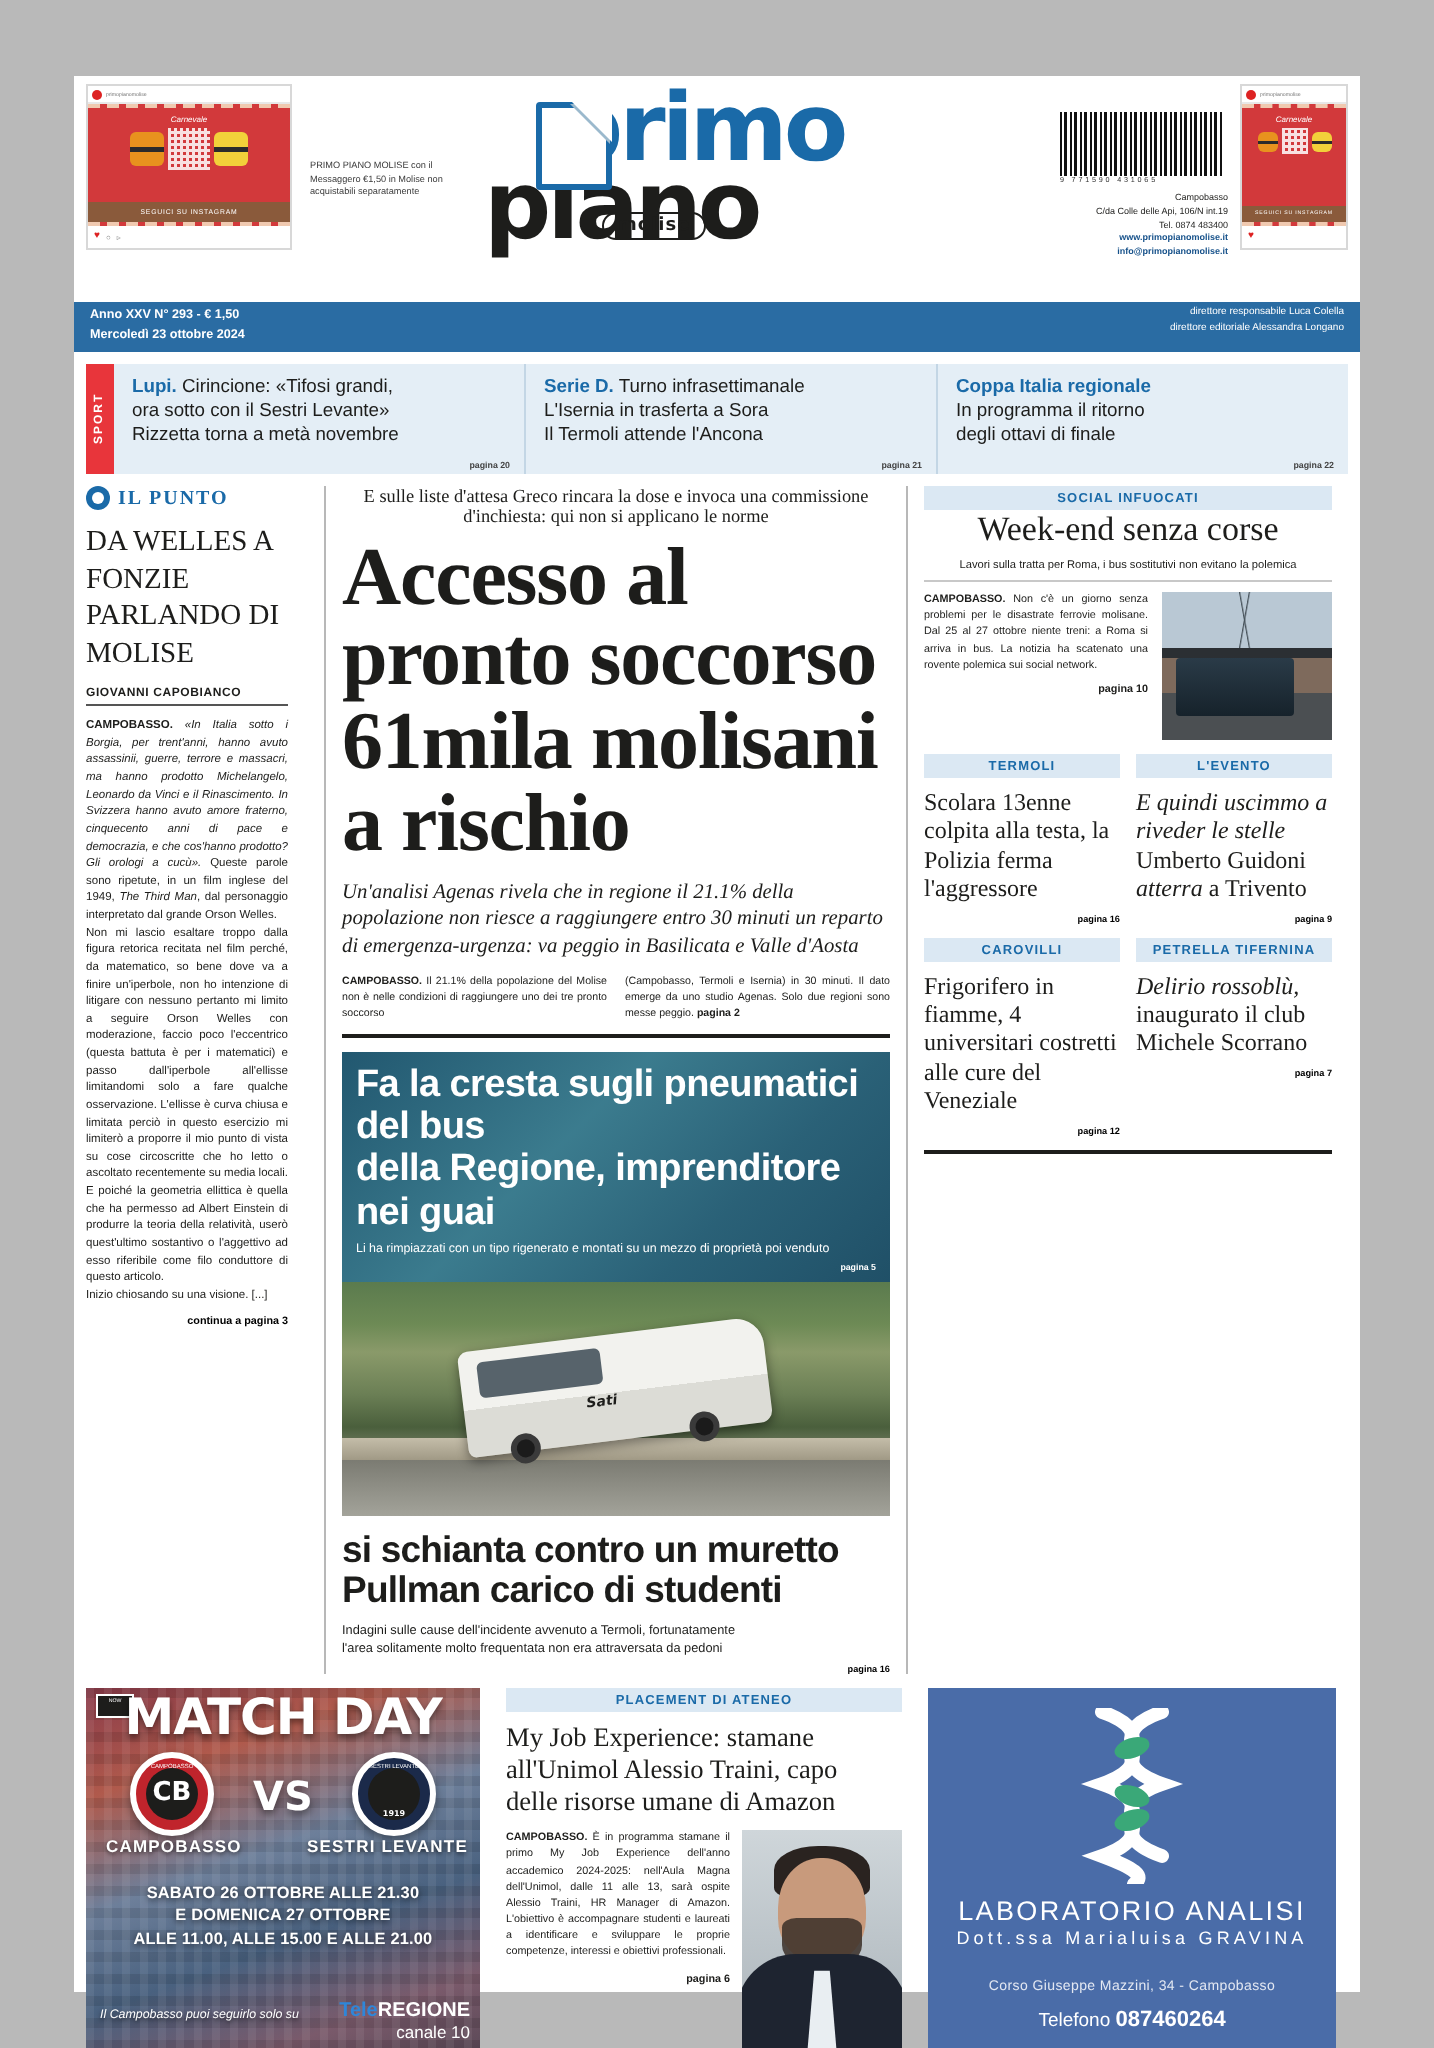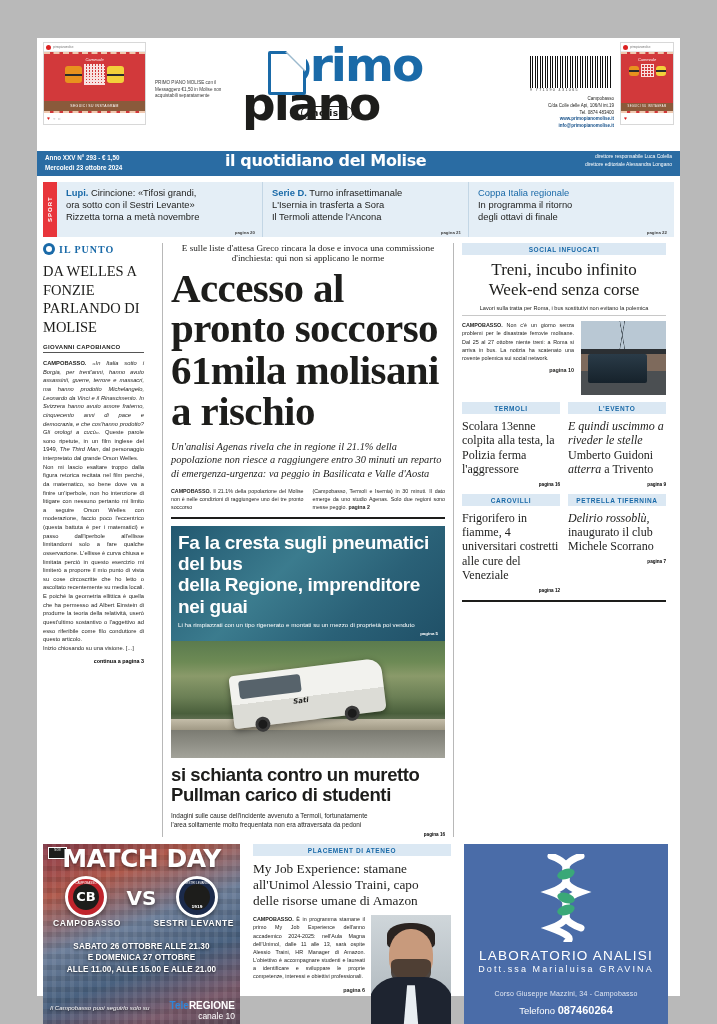--- a/index.html
+++ b/index.html
@@ -90,21 +90,21 @@
   .directors { position:absolute; right:8px; top:1px; text-align:right; font-size:5px; line-height:1.6;}
 
   
   .sport-bar { margin:6px 6px 0 6px; height:55px; background:#e4eef6; display:flex; position:relative; }
   .sport-tab { width:14px; background:#e8353b; color:#fff; font-size:6px; font-weight:bold;
     writing-mode:vertical-rl; transform:rotate(180deg); display:flex; align-items:center; justify-content:center; letter-spacing:1px;}
   .sport-col { flex:1; padding:5px 8px 0 9px; position:relative; border-right:1px solid #c3d6e5; }
   .sport-col:last-child { border-right:none; }
   .sport-col p { font-size:9.4px; line-height:1.28; color:#1d1d1b; font-family:"Liberation Sans",sans-serif; }
   .sport-col .lead { color:#1a6aa8; font-weight:bold; }
-  .sport-col .headl { color:#1a6aa8; font-weight:normal;margin-top:19px; }
+  .sport-col .headl { color:#1a6aa8; font-weight:bold;margin-top:19px; }
   .pg { position:absolute; right:7px; bottom:2px; font-size:4.4px; font-weight:bold; color:#444; }
 
   
   .content { display:flex; margin:6px 6px 0 6px; }
   .col-left { width:120px; padding-right:18px; border-right:1px solid #b8b8b8; }
   .col-mid { width:290px; padding:0 8px; }
   .col-right { width:213px; padding-left:8px; border-left:1px solid #b8b8b8; }
 
   .punto { display:flex; align-items:center; gap:4px; margin-bottom:7px; }
   .punto-icon { width:12px; height:12px; border-radius:50%; background:#1a6aa8; position:relative; }
@@ -314,21 +314,20 @@
         <span class="pc-heart">♥</span>
       </div>
     </div>
   </div>
 
   <div class="blue-strip">
     <div class="issue">
       <div>Anno XXV N° 293 - € 1,50</div>
       <div>Mercoledì 23 ottobre 2024</div>
     </div>
-    <div class="tagline">il quotidiano del Molise</div>
     <div class="directors">
       <div>direttore responsabile Luca Colella</div>
       <div>direttore editoriale Alessandra Longano</div>
     </div>
   </div>
 
   <div class="sport-bar">
     <div class="sport-tab">SPORT</div>
 
     <div class="sport-col">
@@ -408,21 +407,20 @@
         <h2>si schianta contro un muretto</h2>
         <h2>Pullman carico di studenti</h2>
         <p>Indagini sulle cause dell'incidente avvenuto a Termoli, fortunatamente</p>
         <p style="margin-top:0">l'area solitamente molto frequentata non era attraversata da pedoni</p>
         <div class="pg2">pagina 16</div>
       </div>
     </div>
 
     <div class="col-right">
       <div class="sec-label">SOCIAL INFUOCATI</div>
-      <div class="treni-h">Treni, incubo infinito</div>
       <div class="treni-h" style="margin-top:0">Week-end senza corse</div>
       <div class="treni-sub">Lavori sulla tratta per Roma, i bus sostitutivi non evitano la polemica</div>
       <div class="treni-row">
         <div class="treni-txt">
           <b>CAMPOBASSO.</b><span> Non c'è un giorno senza problemi per le disastrate ferrovie molisane. Dal 25 al 27 ottobre niente treni: a Roma si arriva in bus. La notizia ha scatenato una rovente polemica sui social network.</span>
           <span class="pgr">pagina 10</span>
         </div>
         <div class="treni-img">
           <span class="cat"></span>
         </div>

